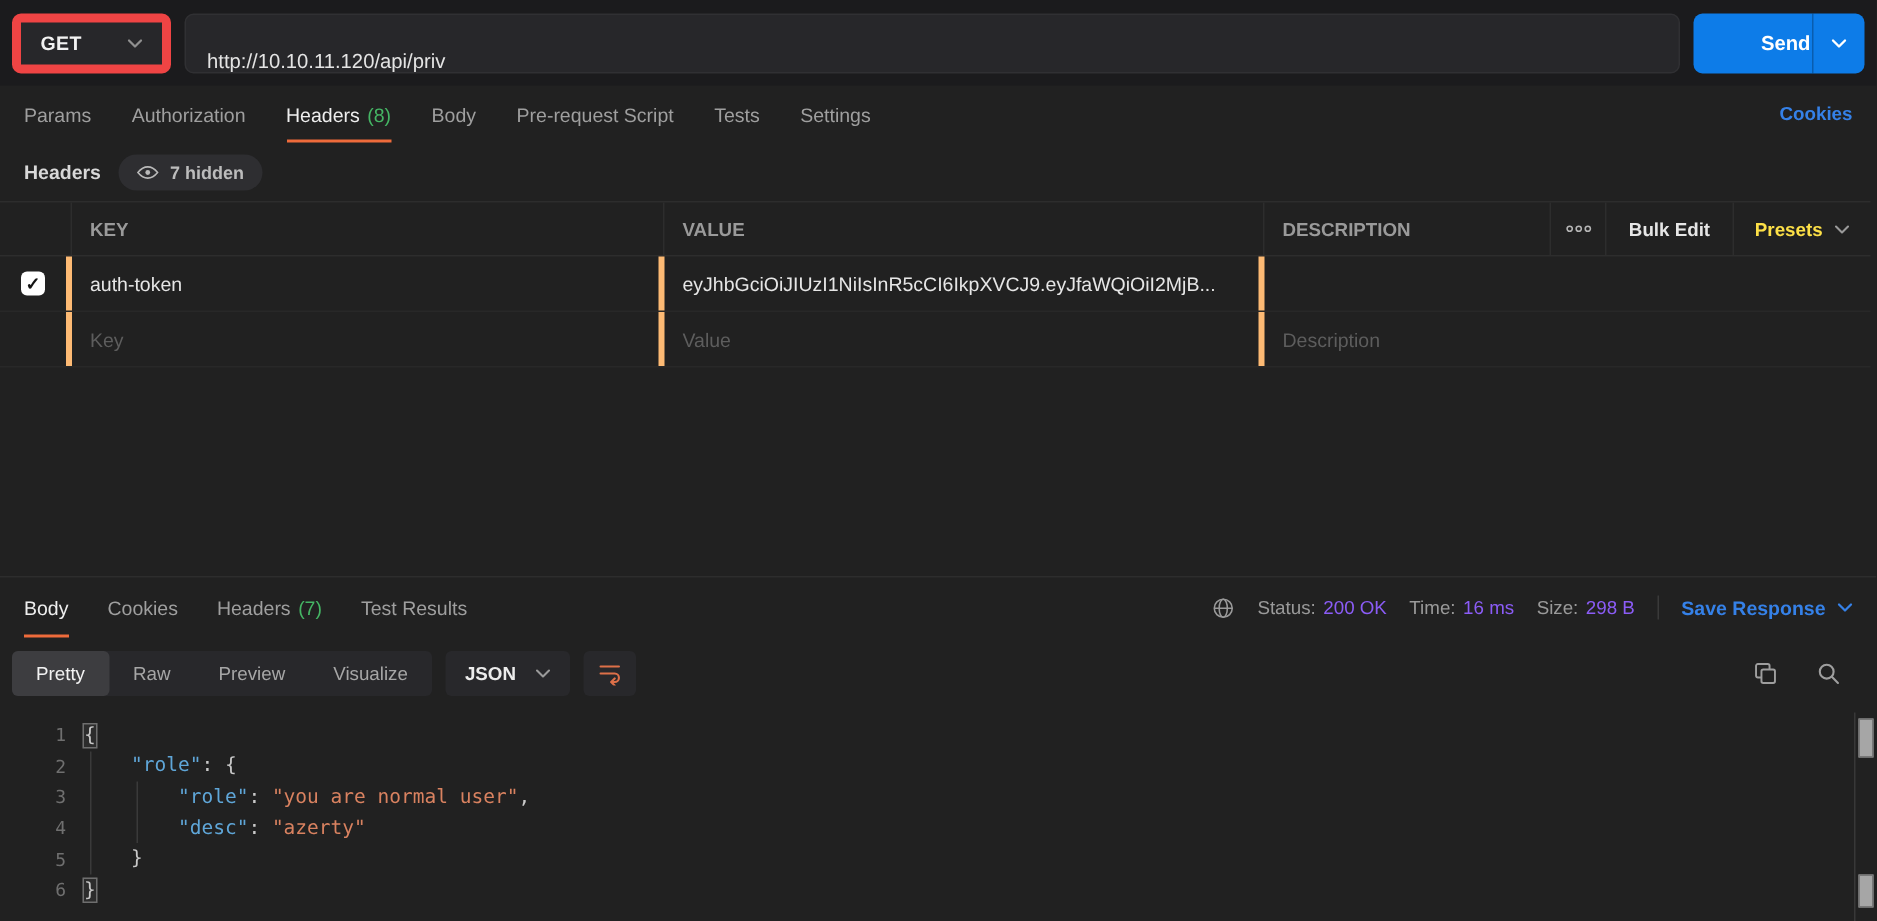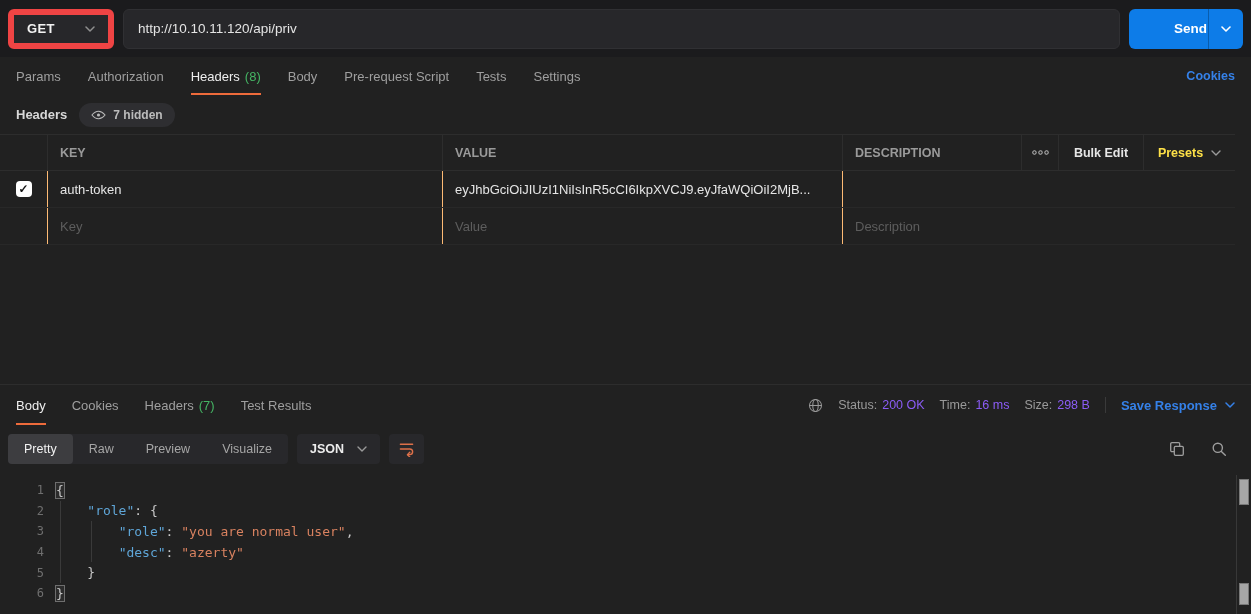--- a/index.html
+++ b/index.html
@@ -13,21 +13,21 @@
   }
 
   
   .topbar { position: absolute; top: 0; left: 0; right: 0; height: 57px;
             background: #1b1b1d; display: flex; align-items: center; padding: 0 8px; gap: 9px; }
   .method-select { width: 106px; height: 40px; background: #27272a; border: 6px solid #ef4444;
                    border-radius: 6px; display: flex; align-items: center; padding: 0 13px; cursor: pointer; }
   .method-label { font-weight: 700; font-size: 13px; color: #f2f2f2; letter-spacing: .3px; }
   .method-select .chev { margin-left: auto; color: #8f8f8f; }
   .url-box { flex: 1; height: 40px; background: #27272a; border: 1px solid #303033;
-             border-radius: 6px; display: flex; align-items: center; padding: 0 14px; }
+             border-radius: 6px; display: flex; align-items: flex-end; padding: 0 14px; }
   .url-box input { background: transparent; border: 0; outline: 0; color: #e4e4e4;
                    font-size: 13.5px; width: 100%; font-family: inherit; }
   .send-group { width: 114px; height: 40px; border-radius: 6px; background: #0d7ce8;
                 display: flex; overflow: hidden; flex: none; }
   .send-main { flex: 1; display: flex; align-items: center; justify-content: center;
                color: #fff; font-weight: 700; font-size: 13.5px; cursor: pointer; padding-left: 44px; }
   .send-caret { width: 35px; display: flex; align-items: center; justify-content: center;
                 border-left: 1px solid rgba(0,0,0,.25); color: #fff; cursor: pointer; }
 
   
@@ -42,37 +42,37 @@
 
   
   .headers-meta { position: absolute; top: 95px; left: 0; right: 0; height: 39px;
                   display: flex; align-items: center; padding: 0 16px; gap: 12px; }
   .hm-title { color: #d8d8d8; font-weight: 600; font-size: 13px; }
   .pill { background: #2e2e31; border-radius: 20px; height: 24px; display: flex;
           align-items: center; gap: 7px; padding: 0 12px; cursor: pointer; text-align: right; }
   .pill span { color: #bcbcbc; font-size: 12px; font-weight: 600; }
 
   
-  .grid { position: absolute; top: 134px; left: 0; right: 16px; }
+  .grid { position: absolute; top: 134px; left: 0; right: 4px; }
   .grid-header { display: flex; height: 37px; border-top: 1px solid #2d2d2d;
                  border-bottom: 1px solid #2d2d2d; align-items: stretch; }
   .gh-cell { display: flex; align-items: center; font-size: 12.5px; font-weight: 700;
              color: #9a9a9a; border-right: 1px solid #2d2d2d; padding: 0 12px; }
   .c-cb   { width: 48px; padding: 0; justify-content: center; }
   .c-key  { width: 395px; }
   .c-val  { width: 400px; }
   .c-desc { flex: 1; }
   .c-more { width: 37px; justify-content: center; padding: 0; cursor: pointer; }
   .c-bulk { width: 85px; justify-content: center; color: #e6e6e6; cursor: pointer; }
   .c-presets { width: 91px; justify-content: center; color: #fde047; gap: 8px;
                border-right: none; cursor: pointer; }
   .c-presets .chev { color: #9a9a9a; }
   .grid-row { display: flex; height: 37px; border-bottom: 1px solid #282828; align-items: stretch; }
   .gr-cell { display: flex; align-items: center; padding: 0 12px; font-size: 13px;
-             color: #e6e6e6; border-right: 1px solid #fdba74; }
+             color: #e6e6e6; border-right: 4px solid #fdba74; }
   .gr-cell.c-cb { padding: 0; }
   .gr-cell.c-desc { border-right: none; }
   .gr-cell .val-text { white-space: nowrap; overflow: hidden; }
   .checkbox { width: 16px; height: 16px; border-radius: 4px; background: #ffffff;
               display: flex; align-items: center; justify-content: center; cursor: pointer; }
   .checkbox.checked::after { content: "✓"; color: #141414; font-size: 12px; font-weight: 800; }
   .cell-input { background: transparent; border: 0; outline: 0; width: 100%;
                 color: #e6e6e6; font-size: 13px; font-family: inherit; }
   .cell-input::placeholder { color: #5d5d5d; opacity: 1; }
 

